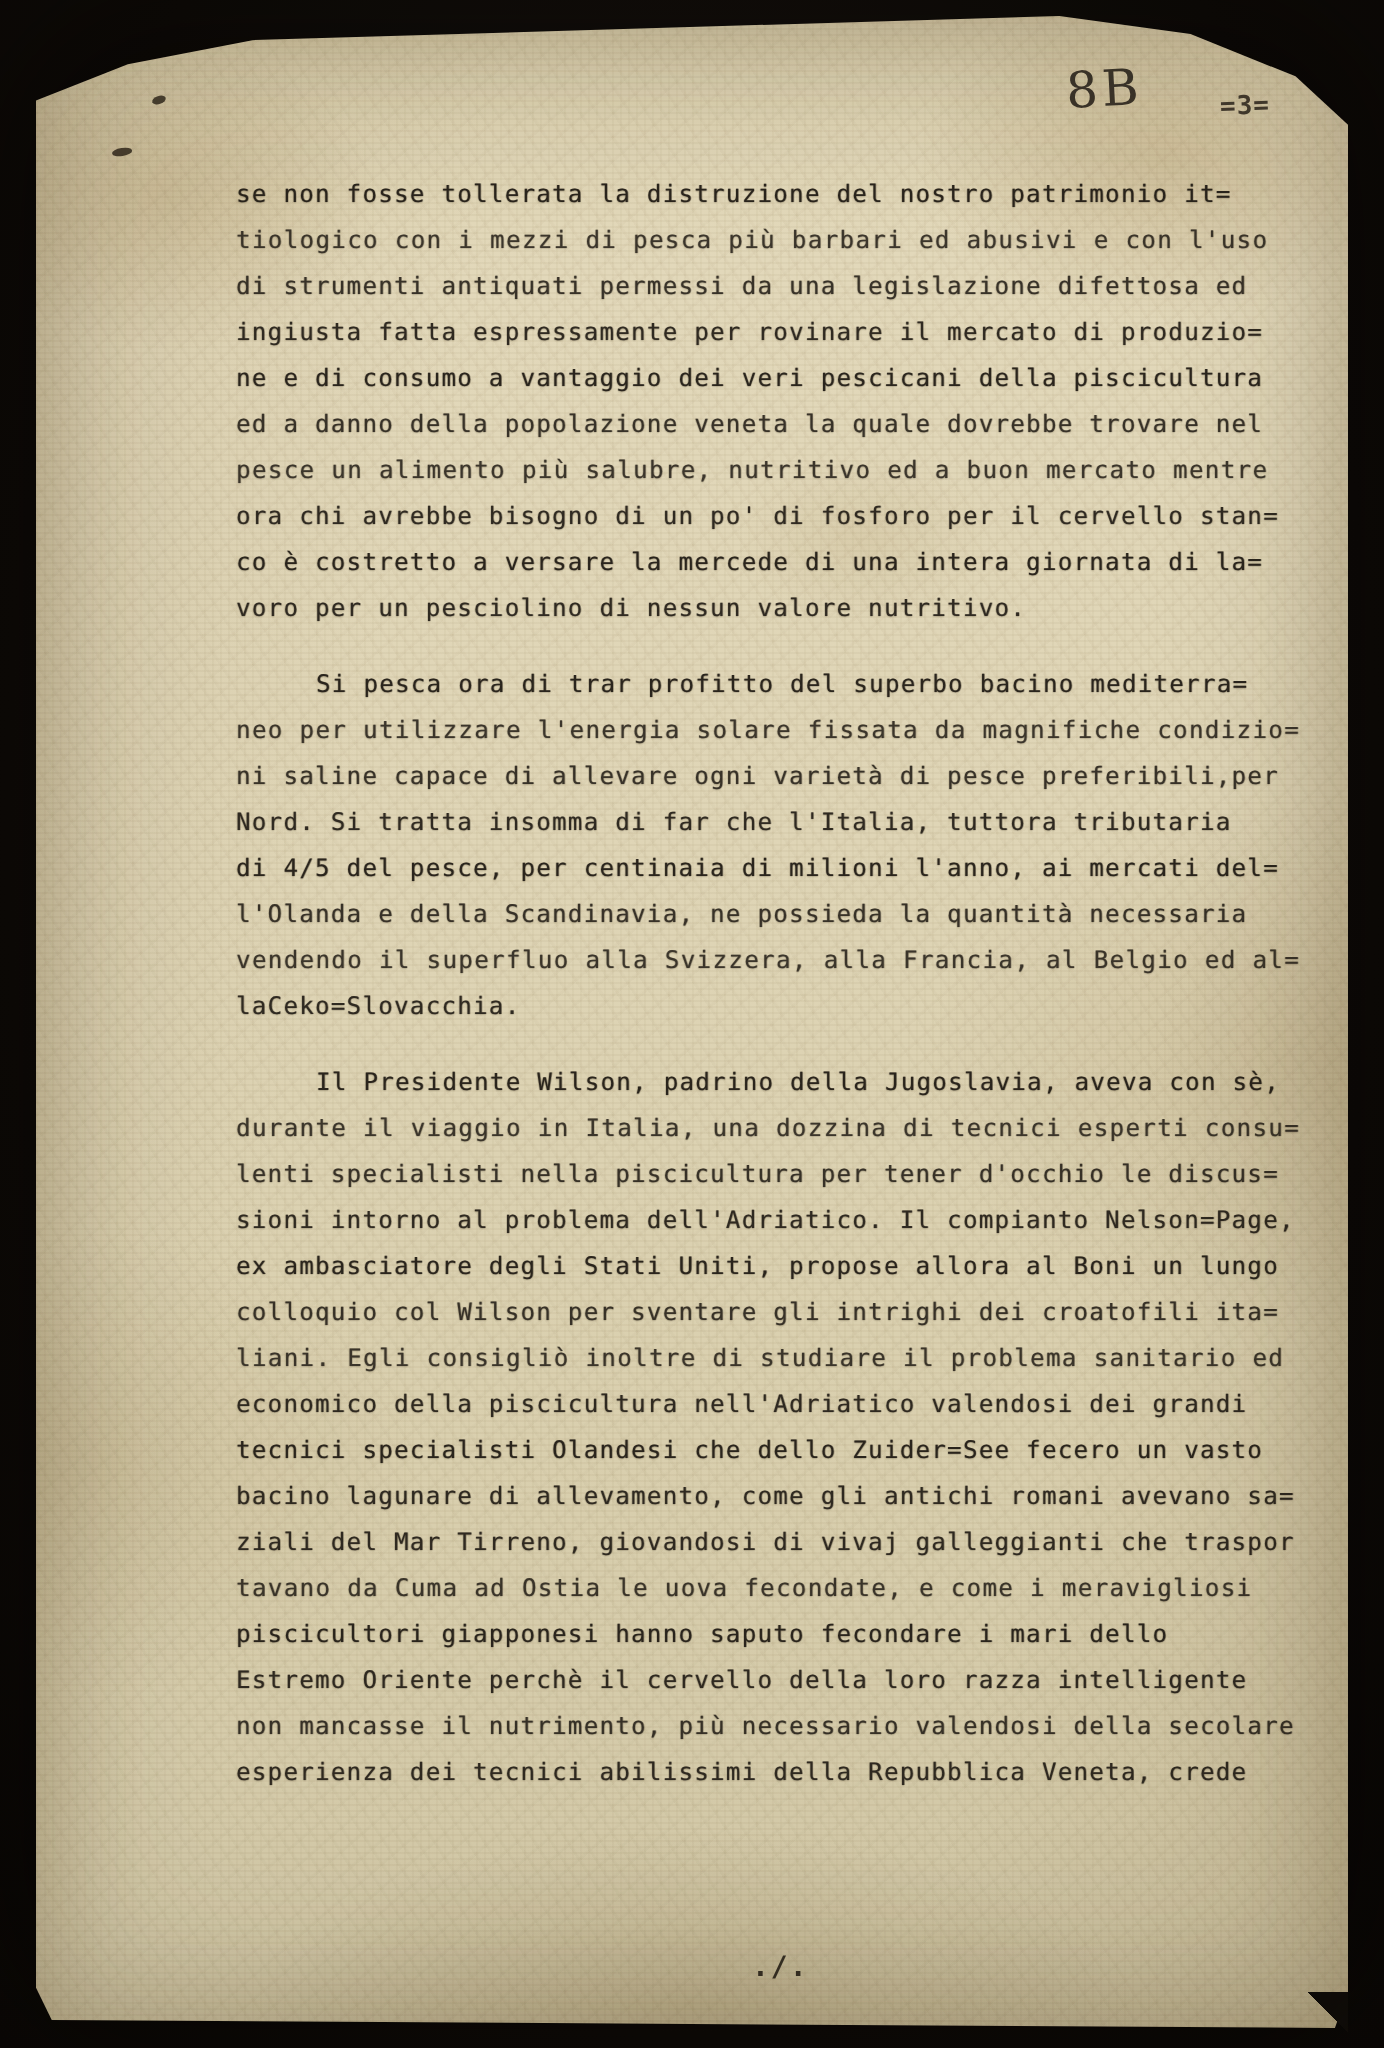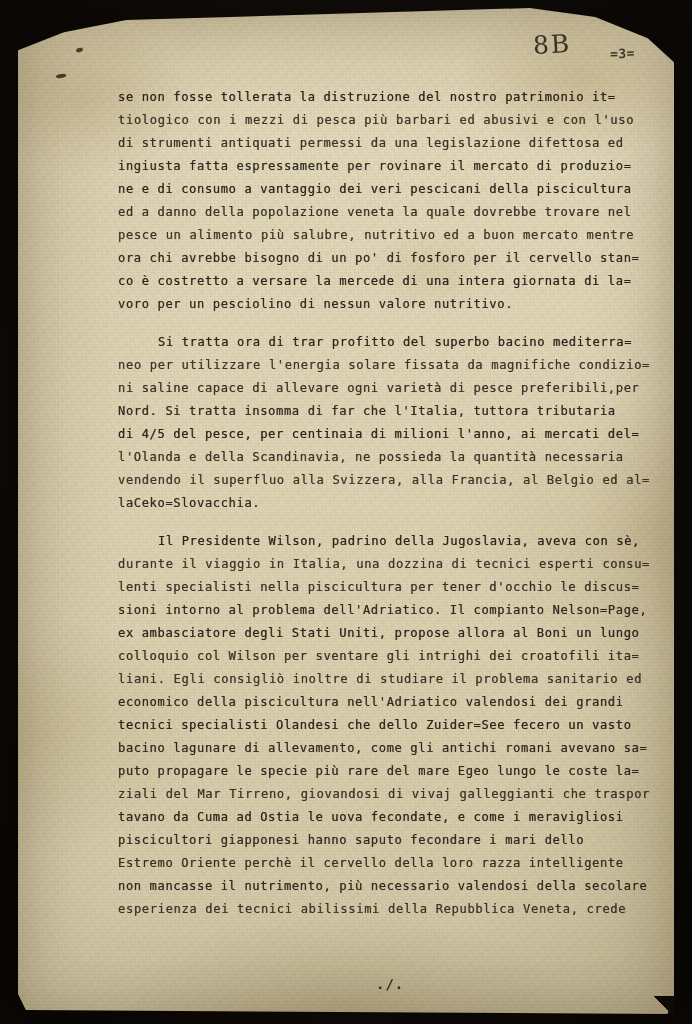--- a/index.html
+++ b/index.html
@@ -210,41 +210,40 @@
           <div class="line">di strumenti antiquati permessi da una legislazione difettosa ed</div>
           <div class="line">ingiusta fatta espressamente per rovinare il mercato di produzio=</div>
           <div class="line">ne e di consumo a vantaggio dei veri pescicani della piscicultura</div>
           <div class="line">ed a danno della popolazione veneta la quale dovrebbe trovare nel</div>
           <div class="line">pesce un alimento più salubre, nutritivo ed a buon mercato mentre</div>
           <div class="line">ora chi avrebbe bisogno di un po' di fosforo per il cervello stan=</div>
           <div class="line">co è costretto a versare la mercede di una intera giornata di la=</div>
           <div class="line">voro per un pesciolino di nessun valore nutritivo.</div>
         </div>
         <div class="para">
-          <div class="line indent">Si tratta ora di trar profitto del superbo bacino mediterra=</div>
+          <div class="line indent">Si pesca ora di trar profitto del superbo bacino mediterra=</div>
           <div class="line">neo per utilizzare l'energia solare fissata da magnifiche condizio=</div>
           <div class="line">ni saline capace di allevare ogni varietà di pesce preferibili,per</div>
           <div class="line">Nord. Si tratta insomma di far che l'Italia, tuttora tributaria</div>
           <div class="line">di 4/5 del pesce, per centinaia di milioni l'anno, ai mercati del=</div>
           <div class="line">l'Olanda e della Scandinavia, ne possieda la quantità necessaria</div>
           <div class="line">vendendo il superfluo alla Svizzera, alla Francia, al Belgio ed al=</div>
           <div class="line">laCeko=Slovacchia.</div>
         </div>
         <div class="para last">
           <div class="line indent">Il Presidente Wilson, padrino della Jugoslavia, aveva con sè,</div>
           <div class="line">durante il viaggio in Italia, una dozzina di tecnici esperti consu=</div>
           <div class="line">lenti specialisti nella piscicultura per tener d'occhio le discus=</div>
           <div class="line">sioni intorno al problema dell'Adriatico. Il compianto Nelson=Page,</div>
           <div class="line">ex ambasciatore degli Stati Uniti, propose allora al Boni un lungo</div>
           <div class="line">colloquio col Wilson per sventare gli intrighi dei croatofili ita=</div>
           <div class="line">liani. Egli consigliò inoltre di studiare il problema sanitario ed</div>
           <div class="line">economico della piscicultura nell'Adriatico valendosi dei grandi</div>
           <div class="line">tecnici specialisti Olandesi che dello Zuider=See fecero un vasto</div>
           <div class="line">bacino lagunare di allevamento, come gli antichi romani avevano sa=</div>
-          <div class="line">puto propagare le specie più rare del mare Egeo lungo le coste la=</div>
           <div class="line">ziali del Mar Tirreno, giovandosi di vivaj galleggianti che traspor</div>
           <div class="line">tavano da Cuma ad Ostia le uova fecondate, e come i meravigliosi</div>
           <div class="line">piscicultori giapponesi hanno saputo fecondare i mari dello</div>
           <div class="line">Estremo Oriente perchè il cervello della loro razza intelligente</div>
           <div class="line">non mancasse il nutrimento, più necessario valendosi della secolare</div>
           <div class="line">esperienza dei tecnici abilissimi della Repubblica Veneta, crede</div>
         </div>
       </div>
 
     <div class="footer-mark">./.</div>

